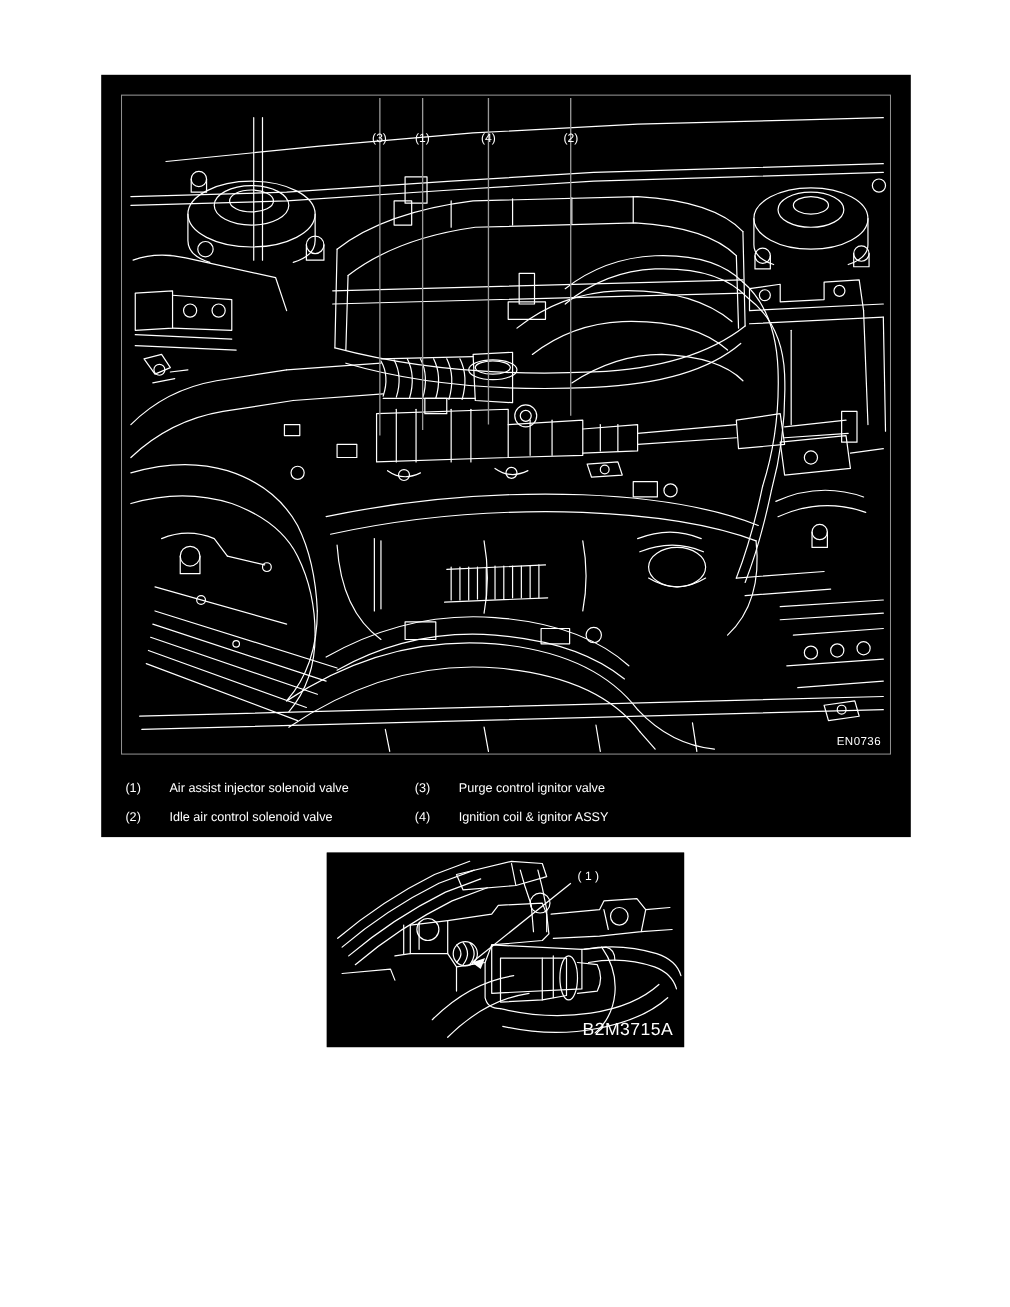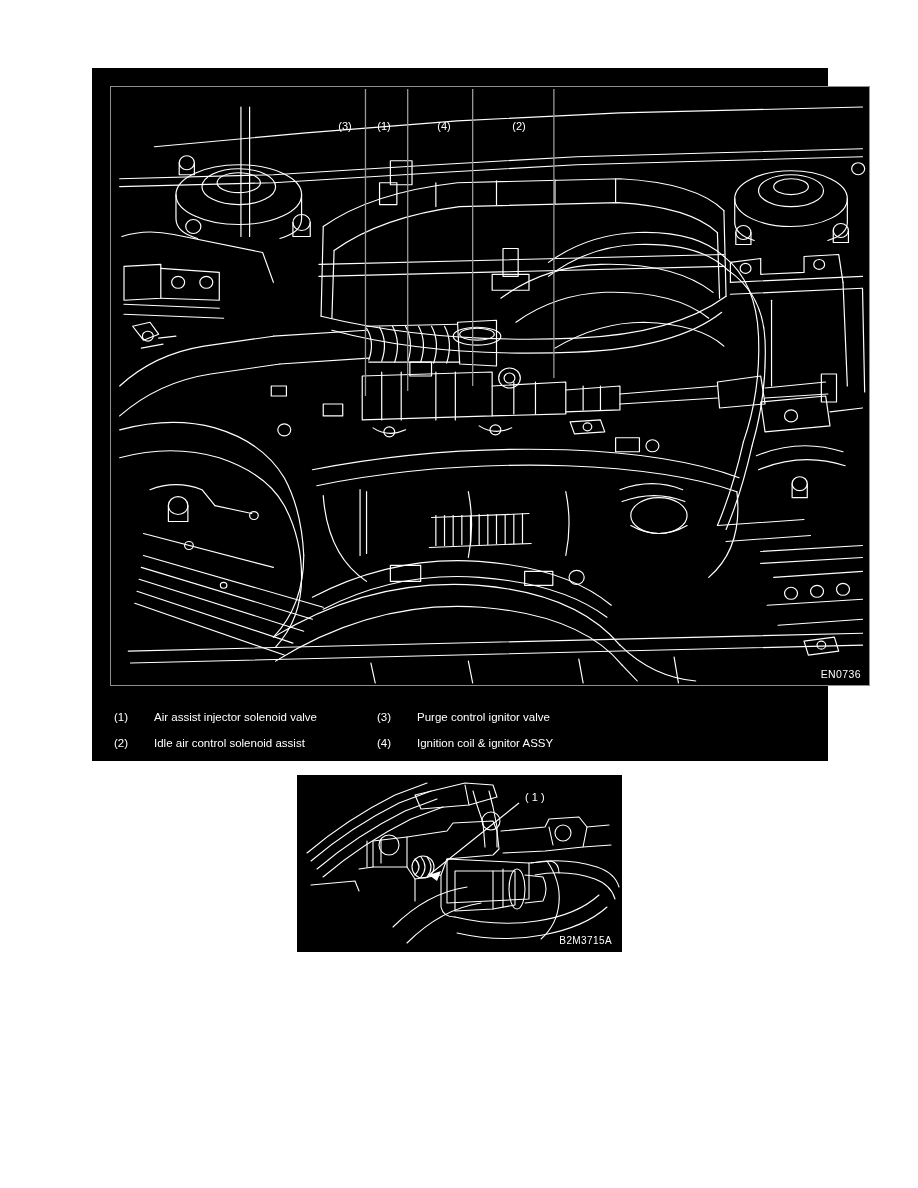--- a/index.html
+++ b/index.html
@@ -23,21 +23,21 @@
     width: 736px;
     height: 693px;
     background: #000000;
   }
 
   
   #illustration-frame {
     position: absolute;
     left: 18px;
     top: 18px;
-    width: 760px;
+    width: 700px;
     height: 600px;
     border: 1px solid #8f8f8f;
     box-sizing: border-box;
     overflow: hidden;
   }
 
   #engine-art {
     position: absolute;
     left: 0;
     top: 0;
@@ -115,21 +115,21 @@
     top: 0;
     width: 100%;
     height: 100%;
     display: block;
   }
   #detail-figure-id {
     position: absolute;
     right: 10px;
     bottom: 6px;
     color: #ffffff;
-    font-size: 10px;
+    font-size: 16px;
     letter-spacing: 0.4px;
     font-family: "Liberation Sans", sans-serif;
   }
   .detail-callout {
     position: absolute;
     color: #ffffff;
     font-size: 11px;
     font-family: "Liberation Sans", sans-serif;
     white-space: nowrap;
   }
@@ -389,21 +389,21 @@
         <span class="legend-text">Air assist injector solenoid valve</span>
       </div>
       <div class="legend-cell">
         <span class="legend-num">(3)</span>
         <span class="legend-text">Purge control ignitor valve</span>
       </div>
     </div>
     <div class="legend-row">
       <div class="legend-cell col-1">
         <span class="legend-num">(2)</span>
-        <span class="legend-text">Idle air control solenoid assist</span>
+        <span class="legend-text">Idle air control solenoid valve</span>
       </div>
       <div class="legend-cell">
         <span class="legend-num">(4)</span>
         <span class="legend-text">Ignition coil &amp; ignitor ASSY</span>
       </div>
     </div>
   </div>
 </div>
 
 <div id="detail-figure-panel">

